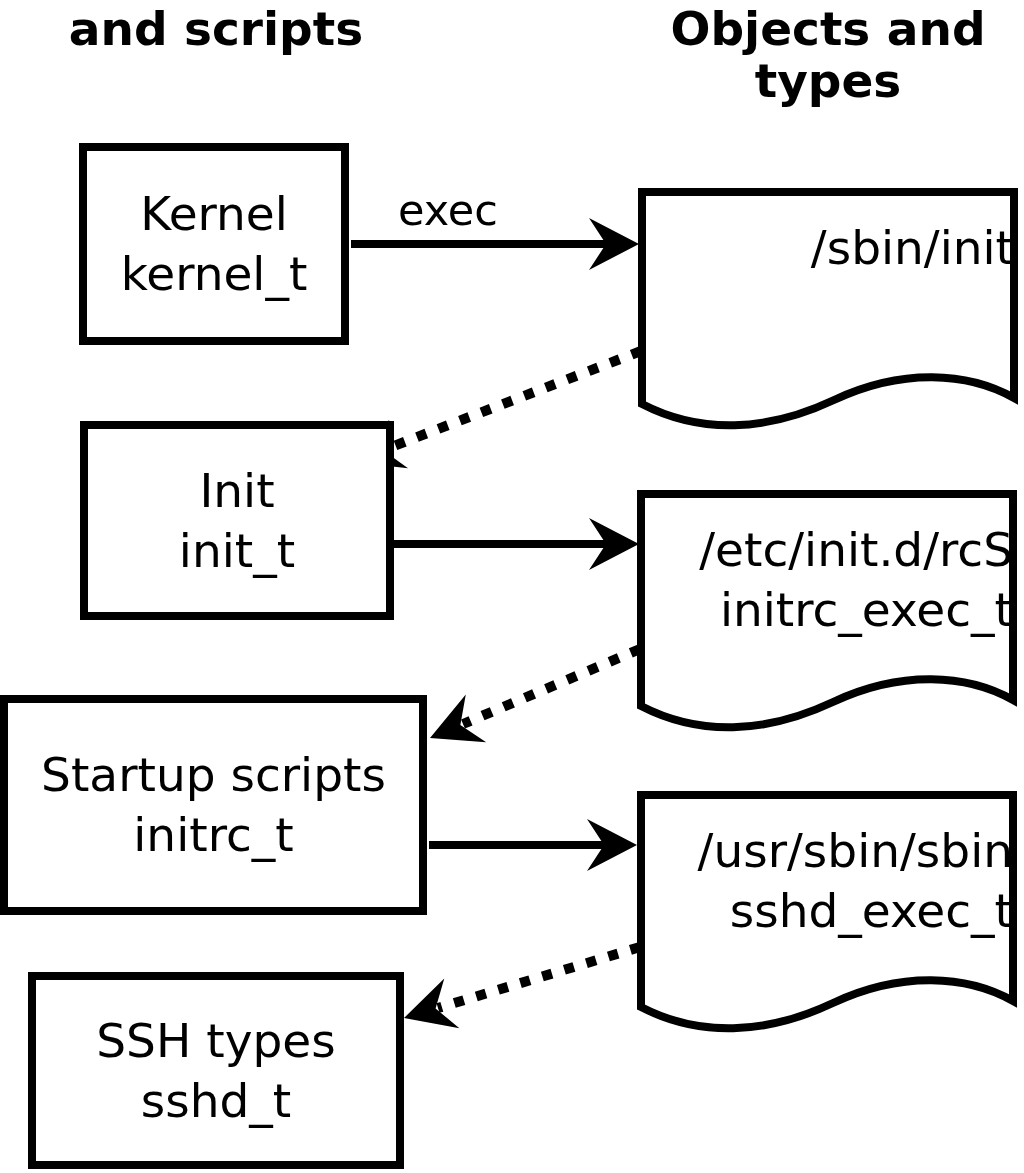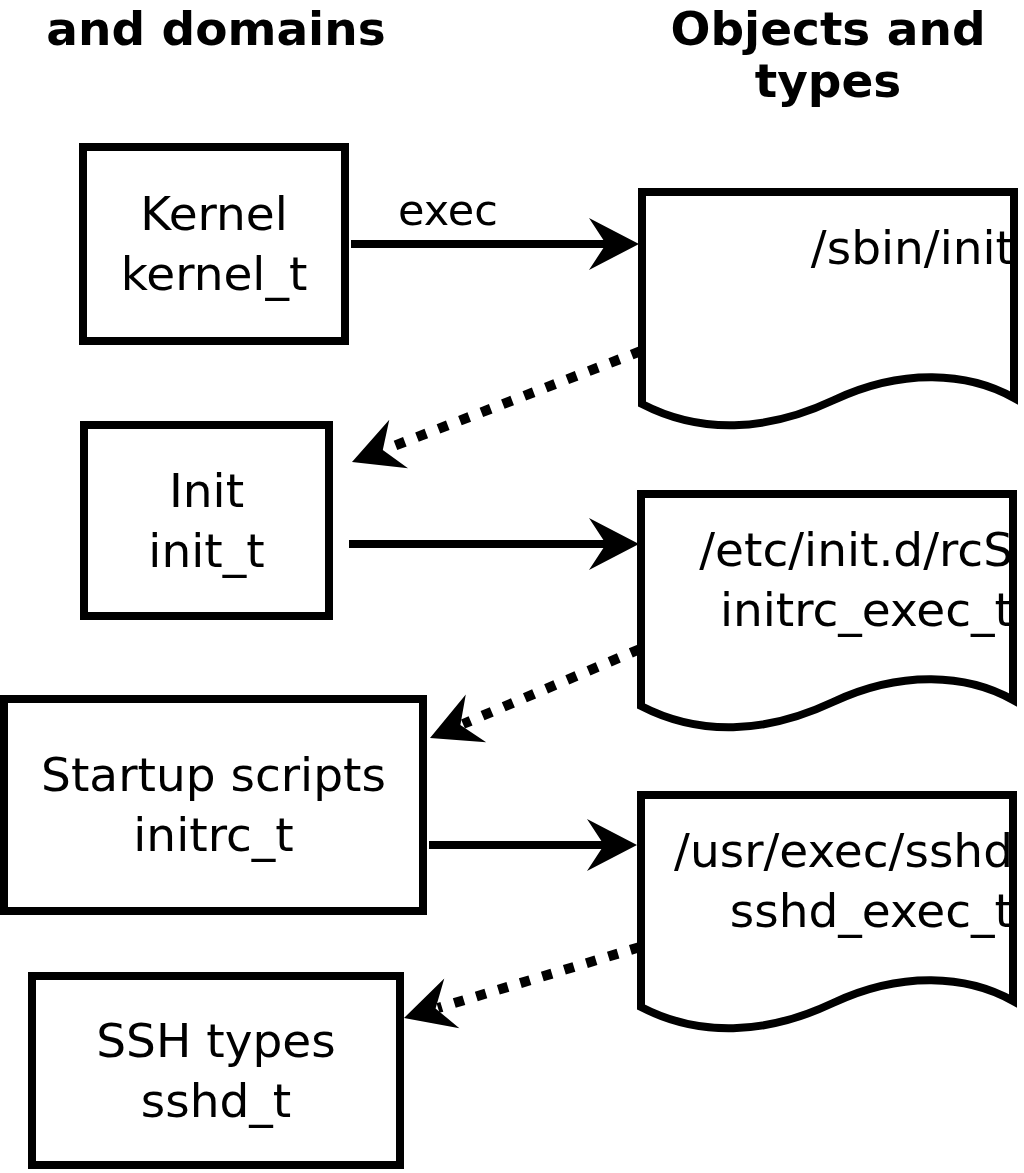--- a/index.html
+++ b/index.html
@@ -62,51 +62,51 @@
       <line x1="640" y1="649" x2="463" y2="724" stroke="#000" stroke-width="10" stroke-dasharray="10 13"></line>
       <use href="#ah" transform="translate(430,738) rotate(156.9)"></use>
     </g>
     <g>
       <line x1="640" y1="947" x2="438" y2="1008" stroke="#000" stroke-width="10" stroke-dasharray="10 13"></line>
       <use href="#ah" transform="translate(404,1018) rotate(163.1)"></use>
     </g>
   </svg>
 
   <div class="heading" style="left:16px;top:3px;width:400px;">
-    <div>and domains</div>
+    <div>and scripts</div>
   </div>
   <div class="heading" style="left:628px;top:3px;width:400px;">
     <div>Objects and</div>
     <div>types</div>
   </div>
 
   <div class="pbox" style="left:79px;top:143px;width:270px;height:202px;">
     <div>Kernel</div>
     <div>kernel_t</div>
   </div>
-  <div class="pbox" style="left:80px;top:421px;width:253px;height:199px;">
+  <div class="pbox" style="left:80px;top:421px;width:314px;height:199px;">
     <div>Init</div>
     <div>init_t</div>
   </div>
   <div class="pbox" style="left:0px;top:695px;width:427px;height:220px;">
     <div>Startup scripts</div>
     <div>initrc_t</div>
   </div>
   <div class="pbox" style="left:28px;top:972px;width:376px;height:197px;">
     <div>SSH types</div>
     <div>sshd_t</div>
   </div>
 
   <div class="doclabel" style="left:643px;top:218px;width:371px;">
     <div>/sbin/init</div>
   </div>
   <div class="doclabel" style="left:641px;top:520px;width:372px;">
     <div>/etc/init.d/rcS</div>
     <div>initrc_exec_t</div>
   </div>
   <div class="doclabel" style="left:641px;top:821px;width:372px;">
-    <div>/usr/exec/sshd</div>
+    <div>/usr/sbin/sbin</div>
     <div>sshd_exec_t</div>
   </div>
 
   <div class="execlabel" style="left:398px;top:184px;width:200px;">exec</div>
 
 </div>
 
 </body></html>

